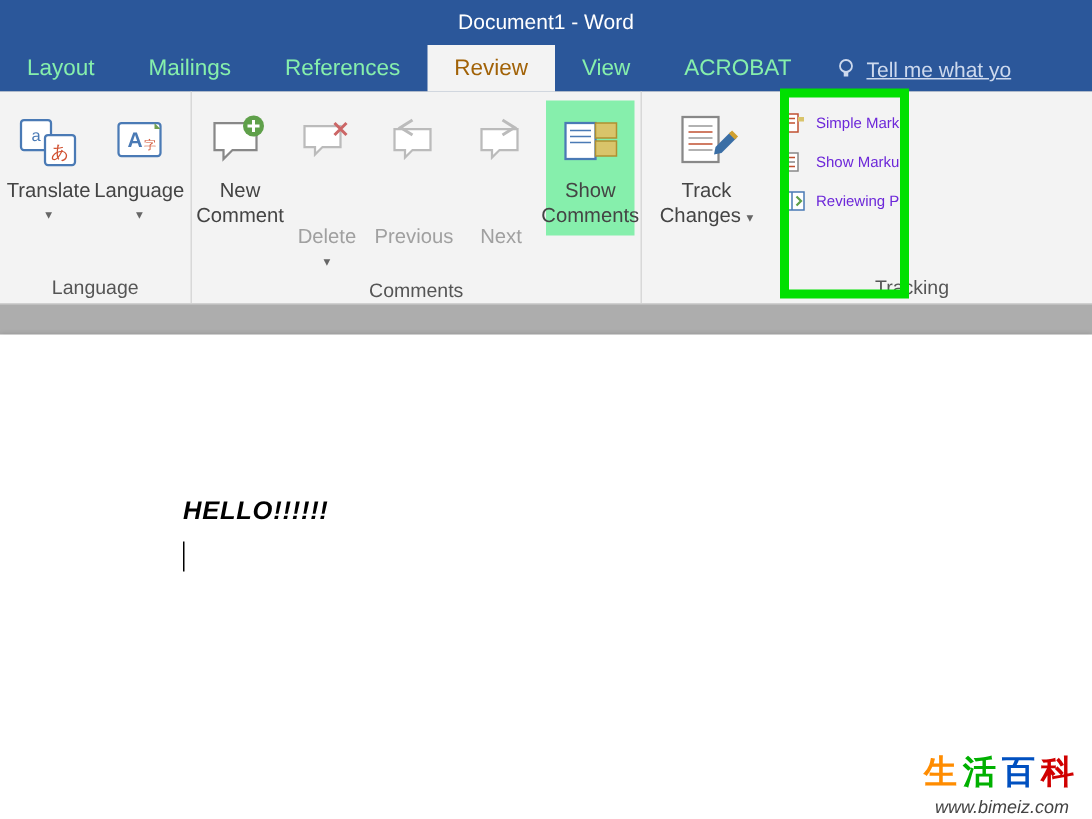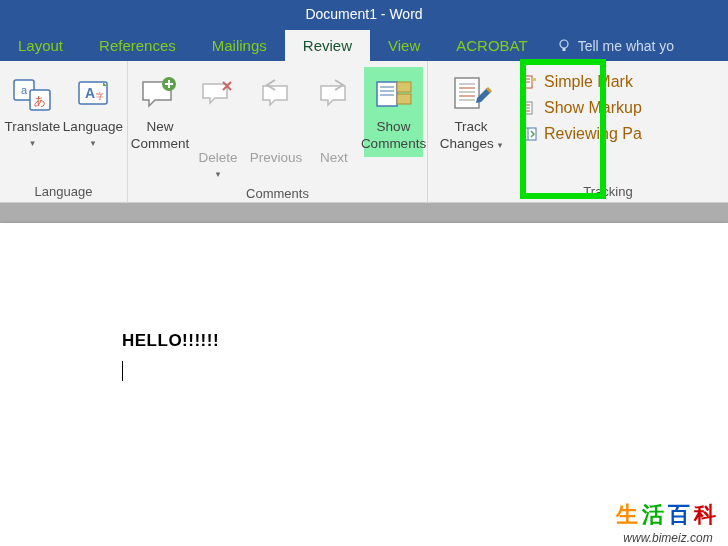--- a/index.html
+++ b/index.html
@@ -1,63 +1,63 @@
 <!DOCTYPE html>
 <html><head>
 <meta charset="utf-8">
 <style>
 * { margin: 0; padding: 0; box-sizing: border-box; font-family: 'Segoe UI', Tahoma, sans-serif; }
 body { width: 728px; height: 546px; overflow: hidden; background: #adadad; position: relative; }
 
 .titlebar { height: 28px; background: #2b579a; color: #fff; display: flex; align-items: center; justify-content: center; font-size: 14px; }
 
 .tabs { height: 33px; background: #2b579a; display: flex; align-items: flex-end; padding-left: 0; }
-.tab { color: #84cc16; font-size: 15px; padding: 7px 18px; cursor: pointer; white-space: nowrap; }
-.tab.active { background: #f3f3f3; color: #14532d; }
-.tell-me { display: flex; align-items: center; gap: 6px; color: #cdd9ed; font-size: 14px; padding: 7px 10px; }
+.tab { color: #86efac; font-size: 15px; padding: 7px 18px; cursor: pointer; white-space: nowrap; }
+.tab.active { background: #f3f3f3; color: #a16207; }
+.tell-me { display: flex; align-items: center; gap: 6px; color: #cdd9ed; font-size: 14px; padding: 7px 10px; text-decoration: underline; }
 .bulb-icon svg { display: block; }
 
 .ribbon { height: 142px; background: #f3f3f3; border-bottom: 1px solid #d0d0d0; display: flex; position: relative; }
 .group { display: flex; flex-direction: column; justify-content: space-between; border-right: 1px solid #d8d8d8; padding: 6px 4px 3px 4px; }
 .group-buttons { display: flex; align-items: flex-start; gap: 2px; flex: 1; }
 .group-label { text-align: center; font-size: 13px; color: #555; padding-top: 2px; }
 .big-btn { display: flex; flex-direction: column; align-items: center; justify-content: flex-start; padding: 4px 6px; cursor: pointer; min-width: 56px; }
 .big-btn .icon-slot { height: 46px; display: flex; align-items: center; justify-content: center; }
 .big-btn .label { font-size: 13.5px; color: #444; text-align: center; line-height: 1.25; margin-top: 2px; display: flex; flex-direction: column; align-items: center; }
 .big-btn.disabled .label { color: #a0a0a0; margin-top: 33px; }
 .dropdown-caret { font-size: 9px; color: #666; margin-top: 2px; display: inline-block; }
 .big-btn.active { background: #86efac; }
 
 .highlight-box { position: absolute; border: 6px solid #00e000; pointer-events: none; }
 
 .small-stack { display: flex; flex-direction: column; gap: 4px; padding: 4px 4px; }
-.small-btn { display: flex; align-items: flex-start; gap: 6px; font-size: 16px; color: #a16207; cursor: pointer; white-space: nowrap; padding: 2px 4px; }
+.small-btn { display: flex; align-items: center; gap: 6px; font-size: 10px; color: #6d28d9; cursor: pointer; white-space: nowrap; padding: 2px 4px; }
 .small-btn .mini-icon { width: 18px; height: 18px; display: flex; align-items: center; justify-content: center; }
 
 .doc-area { position: absolute; top: 203px; left: 0; right: 0; bottom: 0; background: #adadad; }
 .page { position: absolute; left: 0; top: 20px; width: 728px; height: 400px; background: #fff; box-shadow: 0 1px 4px rgba(0,0,0,0.3); padding: 108px 0 0 122px; }
-.doc-text { font-size: 17px; font-weight: bold; color: #000; letter-spacing: 0.5px; }
+.doc-text { font-size: 17px; font-weight: bold; color: #000; letter-spacing: 0.5px; font-style: italic; }
 .cursor { display: inline-block; width: 1px; height: 20px; background: #000; margin-top: 4px; vertical-align: top; }
 
 .watermark { position: absolute; right: 8px; bottom: 0; text-align: center; pointer-events: none; margin-left: 26px; }
 .watermark .cn { font-size: 22px; font-weight: bold; letter-spacing: 4px; }
 .watermark .cn span:nth-child(1){color:#ff8c00;} .watermark .cn span:nth-child(2){color:#00b000;} .watermark .cn span:nth-child(3){color:#0050c0;} .watermark .cn span:nth-child(4){color:#d00000;}
 .watermark .url { font-size: 12px; color: #444; background: rgba(255,255,255,0.6); padding: 1px 4px; font-style: italic; }
 </style>
 </head>
 <body>
 
 <div class="titlebar">
   <span>Document1  -  Word</span>
 </div>
 
 <div class="tabs">
   <div class="tab">Layout</div>
+  <div class="tab">Mailings</div>
   <div class="tab">References</div>
-  <div class="tab">Mailings</div>
   <div class="tab active">Review</div>
   <div class="tab">View</div>
   <div class="tab">ACROBAT</div>
   <div class="tell-me">
     <span class="bulb-icon">
       <svg width="16" height="16" viewBox="0 0 16 16">
           <circle cx="8" cy="6" r="4" fill="none" stroke="#cdd9ed" stroke-width="1.2"></circle>
           <rect x="6.5" y="10" width="3" height="3" fill="#cdd9ed"></rect>
         </svg>
     </span>

